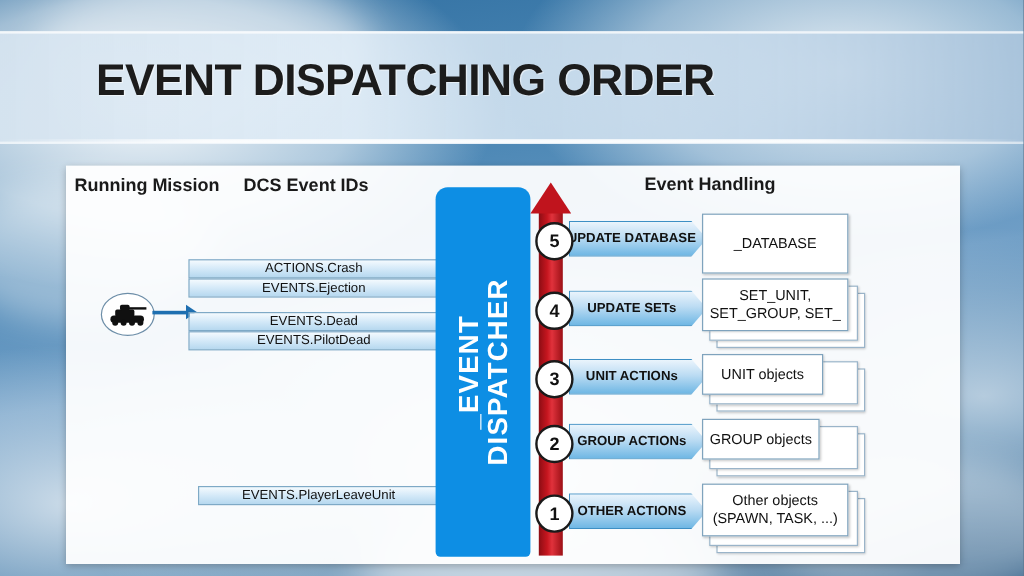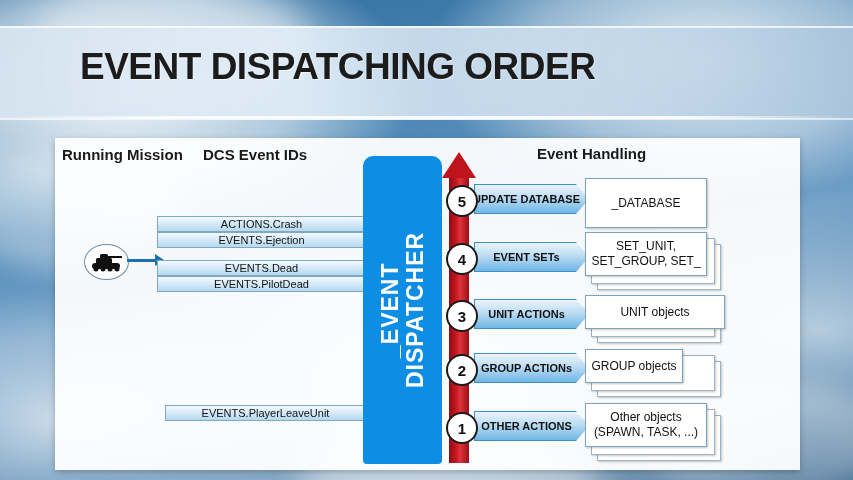--- a/index.html
+++ b/index.html
@@ -316,34 +316,34 @@
   <div id="red-arrow-shaft"></div>
   <div id="red-arrow-head"></div>
 
   <div class="num-circle" style="left:446px; top:185px;">5</div>
   <div class="action-box" style="left:474px; top:184px; width:115px;">UPDATE DATABASE</div>
   <div class="obj-stack" style="left:585px; top:178px; width:135px; height:42px;">
     <div class="obj-box" style="width:122px; height:50px;">_DATABASE</div>
   </div>
 
   <div class="num-circle" style="left:446px; top:243px;">4</div>
-  <div class="action-box" style="left:474px; top:242px; width:115px;">EVENT SETs</div>
+  <div class="action-box" style="left:474px; top:242px; width:115px;">UPDATE SETs</div>
   <div class="obj-stack" style="left:585px; top:232px; width:140px; height:58px;">
     <div class="obj-shadow" style="left:12px; top:12px; width:122px; height:44px;"></div>
     <div class="obj-shadow" style="left:6px; top:6px; width:122px; height:44px;"></div>
     <div class="obj-box" style="width:122px; height:44px;">SET_UNIT,
 SET_GROUP, SET_</div>
   </div>
 
   <div class="num-circle" style="left:446px; top:300px;">3</div>
   <div class="action-box" style="left:474px; top:299px; width:115px;">UNIT ACTIONs</div>
   <div class="obj-stack" style="left:585px; top:295px; width:140px; height:50px;">
     <div class="obj-shadow" style="left:12px; top:12px; width:122px; height:34px;"></div>
     <div class="obj-shadow" style="left:6px; top:6px; width:122px; height:34px;"></div>
-    <div class="obj-box" style="width:140px; height:34px;">UNIT objects</div>
+    <div class="obj-box" style="width:101px; height:34px;">UNIT objects</div>
   </div>
 
   <div class="num-circle" style="left:446px; top:354px;">2</div>
   <div class="action-box" style="left:474px; top:353px; width:115px;">GROUP ACTIONs</div>
   <div class="obj-stack" style="left:585px; top:349px; width:140px; height:50px;">
     <div class="obj-shadow" style="left:12px; top:12px; width:122px; height:34px;"></div>
     <div class="obj-shadow" style="left:6px; top:6px; width:122px; height:34px;"></div>
     <div class="obj-box" style="width:98px; height:34px;">GROUP objects</div>
   </div>
 

